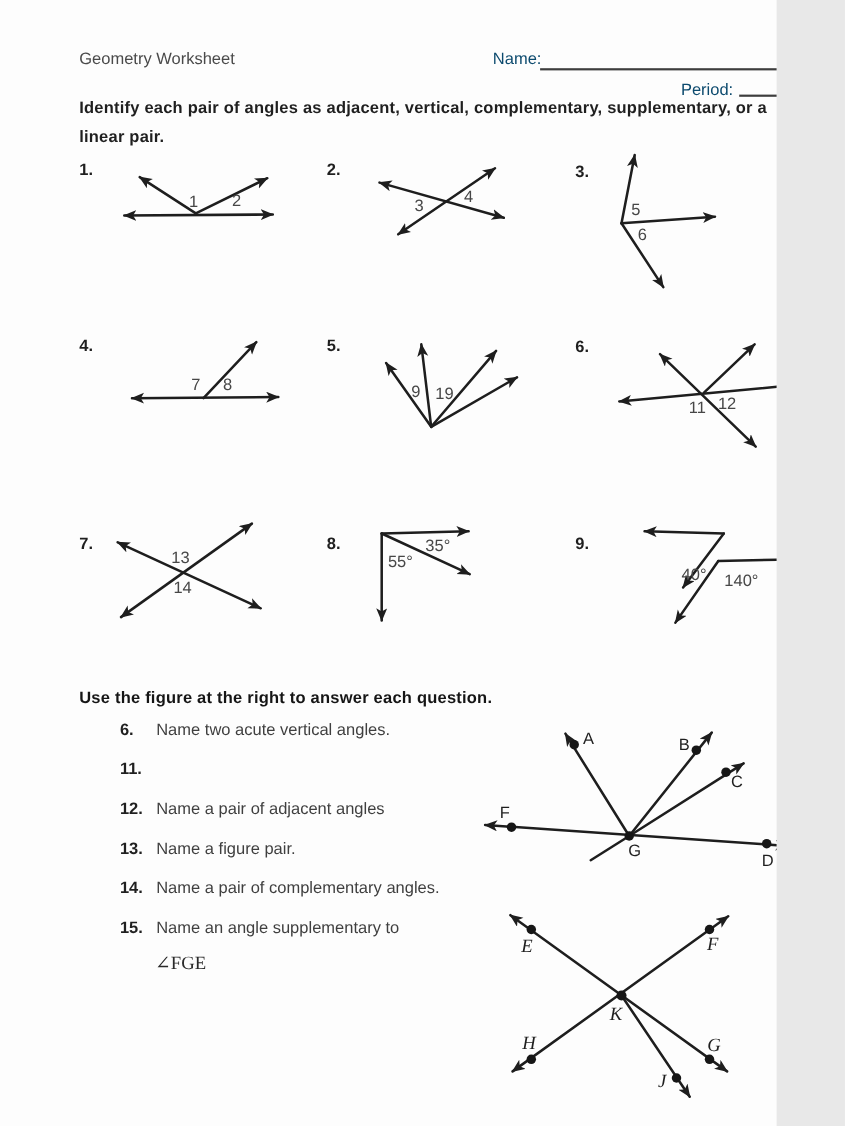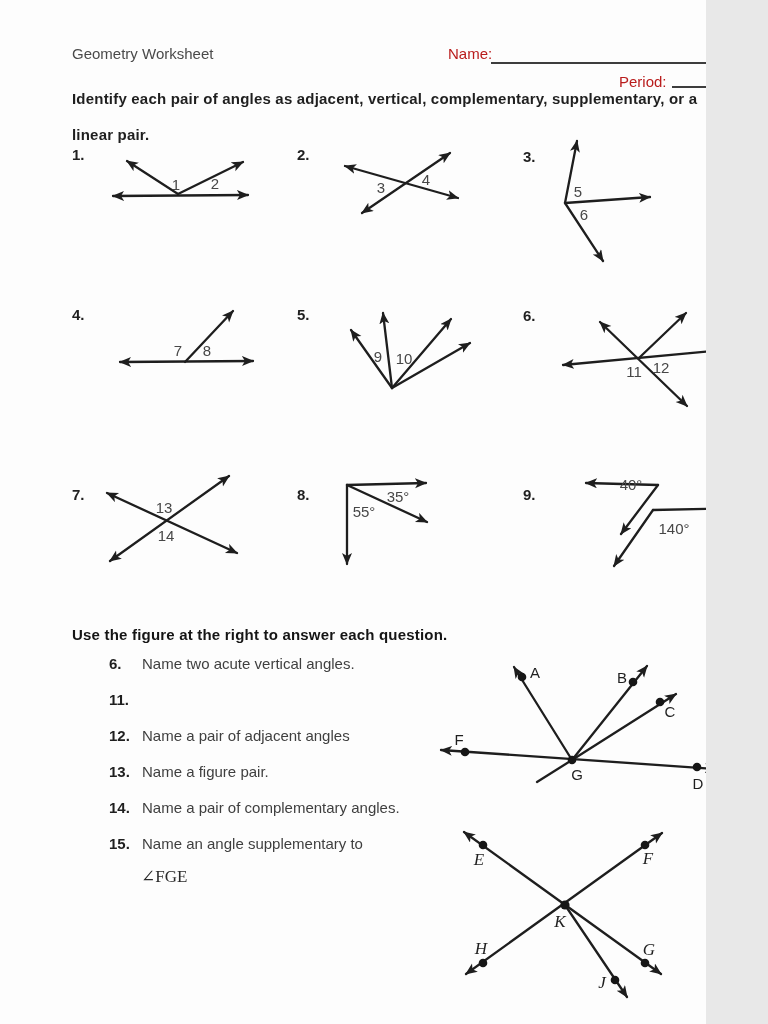--- a/index.html
+++ b/index.html
@@ -2,21 +2,21 @@
 <html><head>
 <meta charset="utf-8">
 <style>
   html,body{margin:0;padding:0;background:#e8e8e8;}
   .page{
     position:relative;width:706px;height:1024px;background:#fdfdfd;
     font-family:"Liberation Sans","DejaVu Sans",sans-serif;overflow:hidden;
   }
   .abs{position:absolute;white-space:nowrap;}
   .title{font-size:15px;color:#4a4a4a;}
-  .fieldlbl{font-size:15px;color:#b91c1c;}
+  .fieldlbl{font-size:15px;color:#0c4a6e;}
   .blank{position:absolute;border-bottom:2px solid #3d3d3d;}
   .instr{font-size:15px;font-weight:bold;color:#1f1f1f;letter-spacing:.2px;}
   .pnum{font-size:15px;font-weight:bold;color:#1f1f1f;}
   .fl{position:absolute;transform:translate(-50%,-50%);font-size:15px;color:#474747;white-space:nowrap;}
   .gl{position:absolute;transform:translate(-50%,-50%);font-size:15px;color:#1f1f1f;white-space:nowrap;}
   .kl{position:absolute;transform:translate(-50%,-50%);font-family:"Liberation Serif","DejaVu Serif",serif;font-style:italic;font-size:17px;color:#1f1f1f;white-space:nowrap;}
   .sechead{font-size:15px;font-weight:bold;color:#151515;letter-spacing:.2px;}
   .qnum{position:absolute;font-size:15px;font-weight:bold;color:#1f1f1f;}
   .qtext{position:absolute;font-size:15px;color:#3f3f3f;}
   .angleref{font-family:"Liberation Serif","DejaVu Serif",serif;font-size:17px;color:#2a2a2a;}
@@ -114,49 +114,49 @@
     </g>
   </svg>
 
   <div class="abs title" style="left:72px;top:45px">Geometry Worksheet</div>
   <div class="abs fieldlbl" style="left:448px;top:45px">Name:</div>
   <div class="blank" style="left:491px;top:49px;width:222px;height:13px"></div>
   <div class="abs fieldlbl" style="left:619px;top:73px">Period:</div>
   <div class="blank" style="left:672px;top:73px;width:40px;height:13px"></div>
 
   <div class="abs instr" style="left:72px;top:90px">Identify each pair of angles as adjacent, vertical, complementary, supplementary, or a</div>
-  <div class="abs instr" style="left:72px;top:126px">linear pair.</div>
+  <div class="abs instr" style="left:72px;top:116px">linear pair.</div>
 
   <div class="abs pnum" style="left:72px;top:146px">1.</div>
   <div class="abs pnum" style="left:297px;top:146px">2.</div>
   <div class="abs pnum" style="left:523px;top:148px">3.</div>
   <div class="abs pnum" style="left:72px;top:306px">4.</div>
   <div class="abs pnum" style="left:297px;top:306px">5.</div>
   <div class="abs pnum" style="left:523px;top:307px">6.</div>
   <div class="abs pnum" style="left:72px;top:486px">7.</div>
   <div class="abs pnum" style="left:297px;top:486px">8.</div>
   <div class="abs pnum" style="left:523px;top:486px">9.</div>
 
   <span class="fl" style="left:176px;top:184px">1</span>
   <span class="fl" style="left:215px;top:183px">2</span>
   <span class="fl" style="left:381px;top:187px">3</span>
   <span class="fl" style="left:426px;top:179px">4</span>
   <span class="fl" style="left:578px;top:191px">5</span>
   <span class="fl" style="left:584px;top:214px">6</span>
   <span class="fl" style="left:178px;top:350px">7</span>
   <span class="fl" style="left:207px;top:350px">8</span>
   <span class="fl" style="left:378px;top:356px">9</span>
-  <span class="fl" style="left:404px;top:358px">10</span>
+  <span class="fl" style="left:404px;top:358px">19</span>
   <span class="fl" style="left:634px;top:371px">11</span>
   <span class="fl" style="left:661px;top:367px">12</span>
   <span class="fl" style="left:164px;top:507px">13</span>
   <span class="fl" style="left:166px;top:535px">14</span>
   <span class="fl" style="left:398px;top:496px">35°</span>
   <span class="fl" style="left:364px;top:511px">55°</span>
-  <span class="fl" style="left:631px;top:484px">40°</span>
+  <span class="fl" style="left:631px;top:523px">40°</span>
   <span class="fl" style="left:674px;top:528px">140°</span>
 
   <div class="abs sechead" style="left:72px;top:626px">Use the figure at the right to answer each question.</div>
 
   <span class="qnum" style="left:109px;top:655px">6.</span>
   <span class="qtext" style="left:142px;top:655px">Name two acute vertical angles.</span>
   <span class="qnum" style="left:109px;top:691px">11.</span>
   <span class="qnum" style="left:109px;top:727px">12.</span>
   <span class="qtext" style="left:142px;top:727px">Name a pair of adjacent angles</span>
   <span class="qnum" style="left:109px;top:763px">13.</span>

